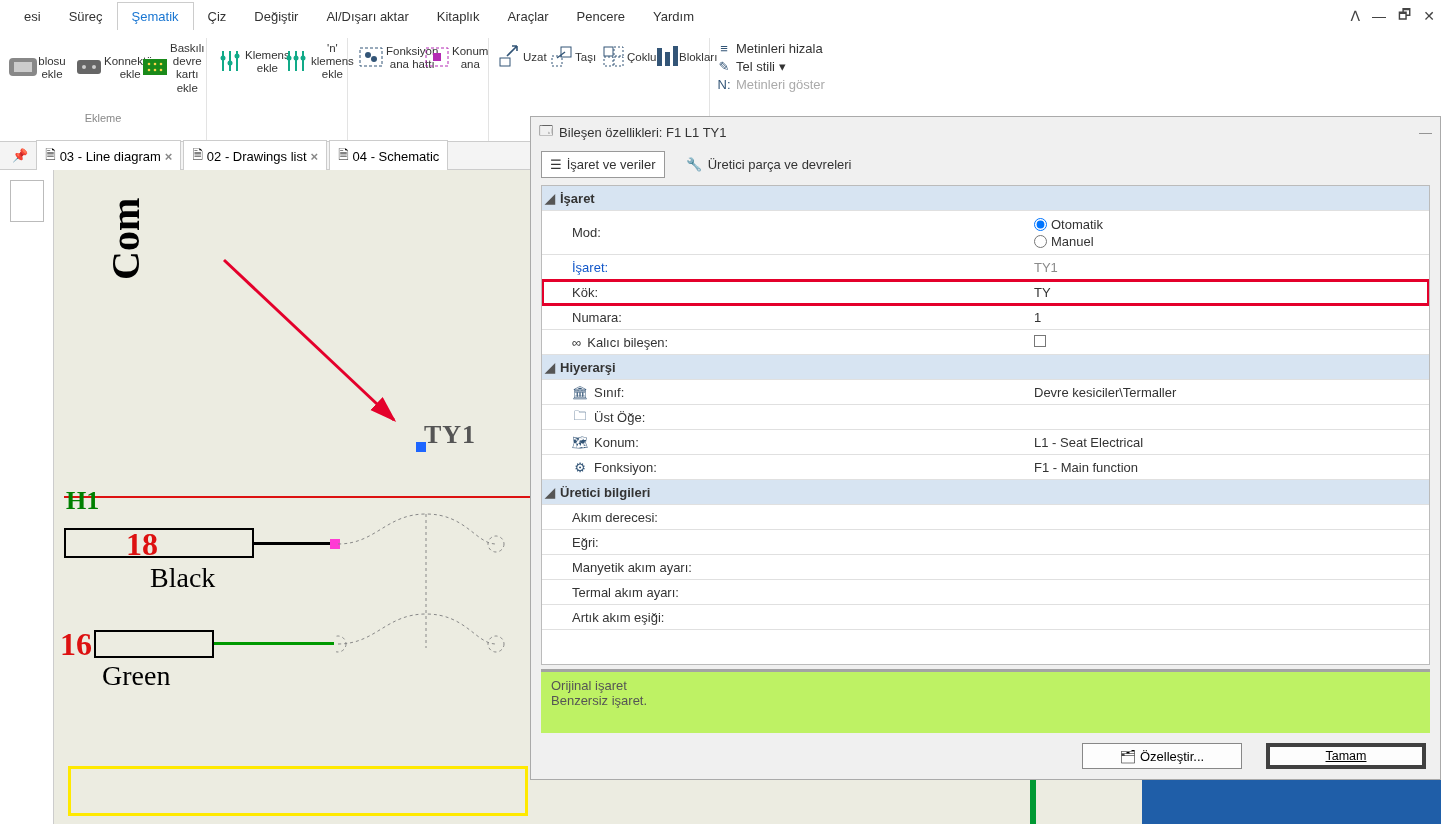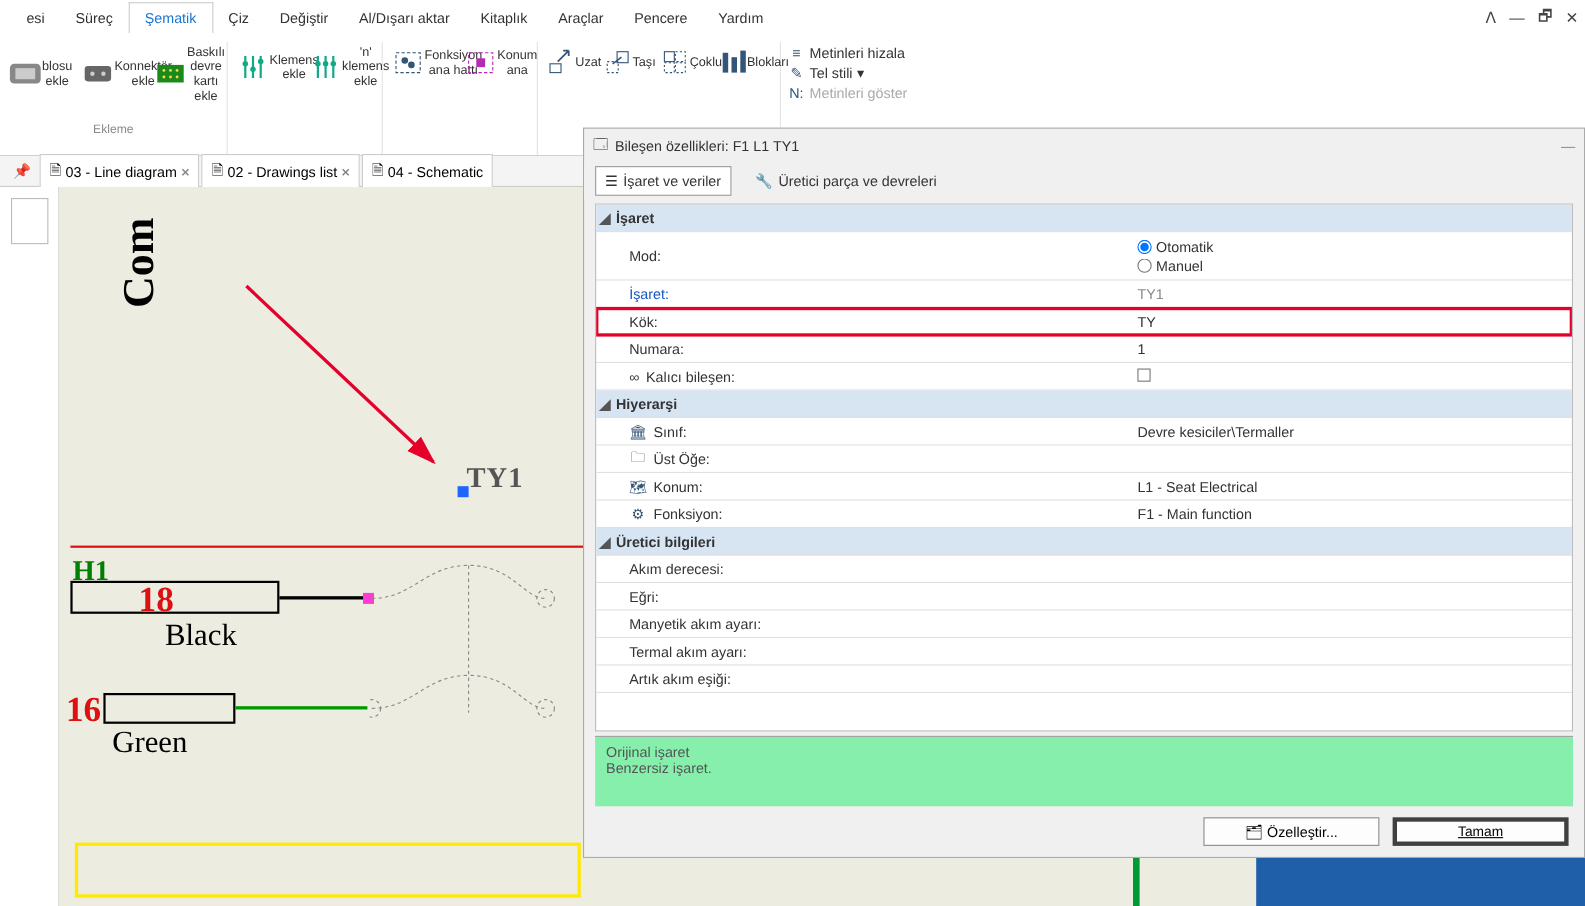--- a/index.html
+++ b/index.html
@@ -35,21 +35,21 @@
 .sidepanel .thumb { width: 34px; height: 42px; border: 1px solid #bbb; margin: 10px; background: #fff; }
 .canvas { flex: 1; background: #ecece1; position: relative; overflow: hidden; }
 .dots::before { content: ""; position: absolute; inset: 0;
   background-image: radial-gradient(#666 0.6px, transparent 0.6px);
   background-size: 56px 56px; background-position: 10px 10px; opacity: .55; }
 .comlabel { position: absolute; left: 12px; top: 0; font: 700 40px Verdana; color: #000; transform: rotate(-90deg); transform-origin: left top; left: 48px; top: 110px; }
 .arrow { position: absolute; left: 160px; top: 80px; }
 .ty1 { position: absolute; left: 370px; top: 250px; font: 700 26px serif; color: #555; letter-spacing: 1px; }
 .handle-blue { position: absolute; left: 362px; top: 272px; width: 10px; height: 10px; background: #1e66ff; }
 .hline-red { position: absolute; left: 10px; top: 326px; height: 2px; width: 470px; background: #d11; }
-.h1 { position: absolute; left: 12px; top: 334px; font: 700 26px Verdana; color: #008000; }
+.h1 { position: absolute; left: 12px; top: 316px; font: 700 26px Verdana; color: #008000; }
 .box1 { position: absolute; left: 10px; top: 358px; width: 190px; height: 30px; border: 2px solid #000; background: #ecece1; }
 .n18 { position: absolute; left: 72px; top: 356px; font: 700 32px Verdana; color: #d11; }
 .black { position: absolute; left: 96px; top: 392px; font: 400 28px Verdana; color: #000; }
 .wire-black { position: absolute; left: 200px; top: 372px; width: 78px; height: 3px; background: #000; }
 .pink { position: absolute; left: 276px; top: 369px; width: 10px; height: 10px; background: #ff3bd4; }
 .n16 { position: absolute; left: 6px; top: 456px; font: 700 32px Verdana; color: #d11; }
 .box2 { position: absolute; left: 40px; top: 460px; width: 120px; height: 28px; border: 2px solid #000; background: #ecece1; }
 .green { position: absolute; left: 48px; top: 490px; font: 400 28px Verdana; color: #000; }
 .wire-green { position: absolute; left: 160px; top: 472px; width: 120px; height: 3px; background: #009900; }
 .yrect { position: absolute; left: 14px; top: 596px; width: 460px; height: 50px; border: 3px solid #ffe900; }
@@ -68,22 +68,22 @@
 .pgrow { display: flex; align-items: center; height: 25px; border-bottom: 1px solid #e0e0e0; }
 .pgrow.header { background: #d7e4f2; color: #1f3b73; font-weight: 600; }
 .pgrow .arrow-t { width: 16px; text-align: center; color: #555; }
 .pgrow .k { width: 470px; padding-left: 14px; color: #333; display: flex; align-items: center; gap: 6px; }
 .pgrow .v { flex: 1; padding-left: 6px; color: #333; }
 .pgrow.link .k { color: #1257c9; }
 .pgrow.link .v { color: #8a8a8a; }
 .pgrow.hi { outline: 3px solid #e4002b; outline-offset: -2px; }
 .radio { display: flex; flex-direction: column; gap: 2px; font-size: 12.5px; }
 .radio label { display: flex; align-items: center; gap: 4px; }
-.info { background: #86efac; border-top: 1px solid #a3a3a3; padding: 6px 10px; font-size: 12px; color: #555; margin: 0 10px; height: 64px; }
-.dlg-btns { display: flex; justify-content: flex-end; gap: 12px; padding: 10px 14px; }
+.info { background: #bef264; border-top: 3px solid #a3a3a3; padding: 6px 10px; font-size: 12px; color: #555; margin: 0 10px; height: 64px; }
+.dlg-btns { display: flex; justify-content: flex-end; gap: 24px; padding: 10px 14px; }
 .dlg-btns button { width: 160px; height: 26px; background: #fdfdfd; border: 1px solid #888; cursor: pointer; font-size: 12.5px; }
 .dlg-btns button.primary { border: 4px solid #404040; text-decoration: underline; }
 
 .chk { display:inline-block; width:12px; height:12px; border:1px solid #777; background:#fff; }
 .mini-ic { width:16px; height:16px; display:inline-flex; align-items:center; justify-content:center; color:#357; }
 </style>
 </head>
 <body>
 
 <div class="menubar">

